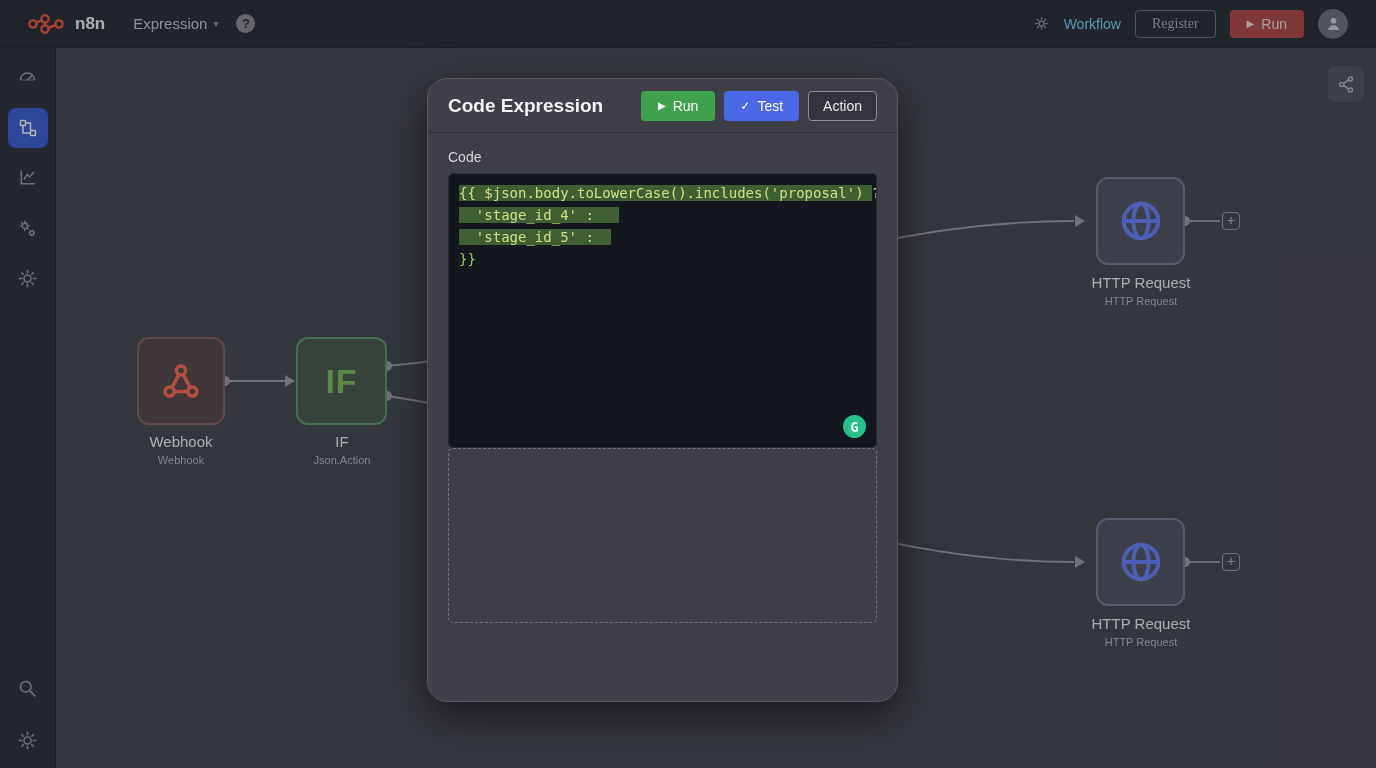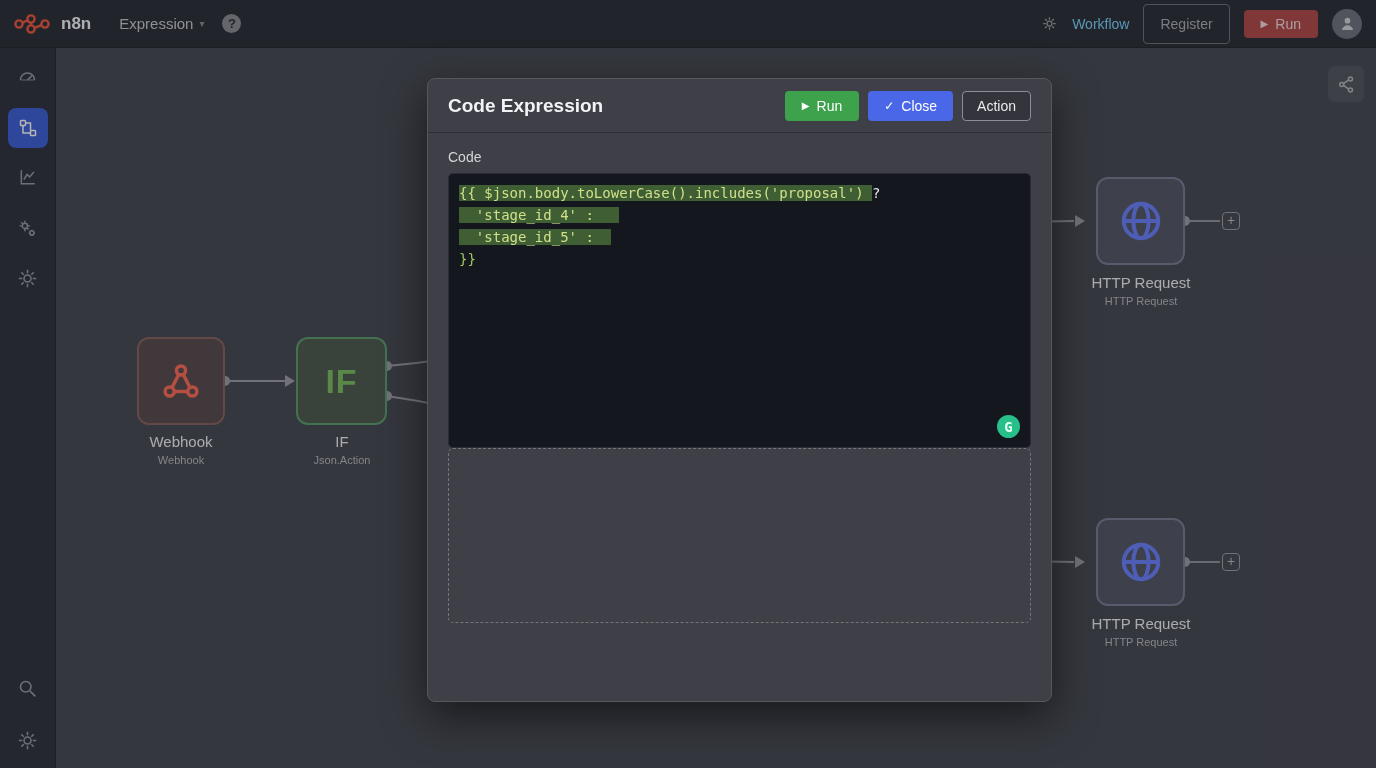--- a/index.html
+++ b/index.html
@@ -6,36 +6,36 @@
   html,body { width:1376px; height:768px; overflow:hidden; }
   body {
     font-family:"Liberation Sans","DejaVu Sans",sans-serif;
     background:#4a4b53; position:relative; color:#e8e9ec;
   }
 
   
   .topbar {
     position:absolute; top:0; left:0; right:0; height:48px;
     background:#2f3038; display:flex; align-items:center;
-    padding:0 14px; z-index:10; border-bottom:1px solid #26272d;
+    padding:0 28px; z-index:10; border-bottom:1px solid #26272d;
   }
   .brand { display:flex; align-items:center; gap:9px; margin-right:28px; }
   .brand-name { font-size:17px; font-weight:bold; color:#f4f5f7; }
   .nav-item { display:flex; align-items:center; gap:6px; color:#c9cad0; font-size:15px; cursor:pointer; }
   .caret { color:#8b8c92; font-size:10px; }
   .help-icon {
     width:19px; height:19px; border-radius:50%; background:#8d8e95; color:#2f3038;
     font-size:13px; font-weight:bold; display:flex; align-items:center; justify-content:center;
     margin-left:18px;
   }
   .topbar-right { margin-left:auto; display:flex; align-items:center; gap:14px; }
   .workflow-menu { display:flex; align-items:center; gap:15px; color:#7dd3fc; font-size:14px; }
   .btn { border-radius:4px; font-size:14px; display:inline-flex; align-items:center; gap:7px;
          justify-content:center; cursor:pointer; border:1px solid transparent; }
-  .btn-register { height:40px; padding:0 16px; border-color:#72737b; color:#aeafb6; background:transparent; }
+  .btn-register { height:28px; padding:0 16px; border-color:#72737b; color:#aeafb6; background:transparent;font-family:Liberation Serif, serif; }
   .btn-run-top { height:28px; padding:0 16px; background:#b34b4b; color:#f3dcdc; }
   .btn-run-top .play { color:#f3dcdc; }
   .play { font-size:10px; line-height:1; }
   .check { font-size:12px; line-height:1; }
   .avatar { width:30px; height:30px; border-radius:50%; background:#717480;
             display:flex; align-items:center; justify-content:center; }
 
   
   .sidebar {
     position:absolute; top:48px; left:0; bottom:0; width:56px;
@@ -71,22 +71,22 @@
   .plus-1 { left:1166px; top:164px; }
   .plus-2 { left:1166px; top:505px; }
 
   .share-button { position:absolute; right:12px; top:18px; width:36px; height:36px; border-radius:7px;
                   background:#575861; display:flex; align-items:center; justify-content:center;
                   color:#b9bac0; cursor:pointer; }
 
   
   .overlay { position:absolute; inset:0; background:rgba(8,9,12,0.30); z-index:40; }
   .modal {
-    position:absolute; left:427px; top:78px; width:625px; height:624px; z-index:50;
-    background:#3e3f47; border:1px solid #55565e; border-radius:8px;
+    position:absolute; left:427px; top:78px; width:471px; height:624px; z-index:50;
+    background:#3e3f47; border:1px solid #55565e; border-radius:20px;
     box-shadow:0 14px 44px rgba(0,0,0,0.55);
   }
   .modal-header { height:54px; display:flex; align-items:center; padding:0 20px;
                   border-bottom:1px solid #2e2f36; }
   .modal-title { font-size:19px; font-weight:600; color:#f2f3f5; }
   .modal-actions { margin-left:auto; display:flex; gap:9px; }
   .btn-run { height:30px; padding:0 16px; background:#3ea24c; color:#fff; }
   .btn-test { height:30px; padding:0 15px; background:#4a67e8; color:#fff; }
   .btn-close { height:30px; padding:0 14px; background:rgba(0,0,0,0.15); border-color:#8d8e95; color:#e9eaec; }
 
@@ -315,21 +315,21 @@
 <div class="modal">
   <div class="modal-header">
     <div class="modal-title">Code Expression</div>
     <div class="modal-actions">
       <button class="btn btn-run">
         <span class="play">▶</span>
         <span>Run</span>
       </button>
       <button class="btn btn-test">
         <span class="check">✓</span>
-        <span>Close</span>
+        <span>Test</span>
       </button>
       <button class="btn btn-close">
         <span>Action</span>
       </button>
     </div>
   </div>
 
   <div class="modal-body">
     <div class="field-label">Code</div>
     <div class="code-editor">

